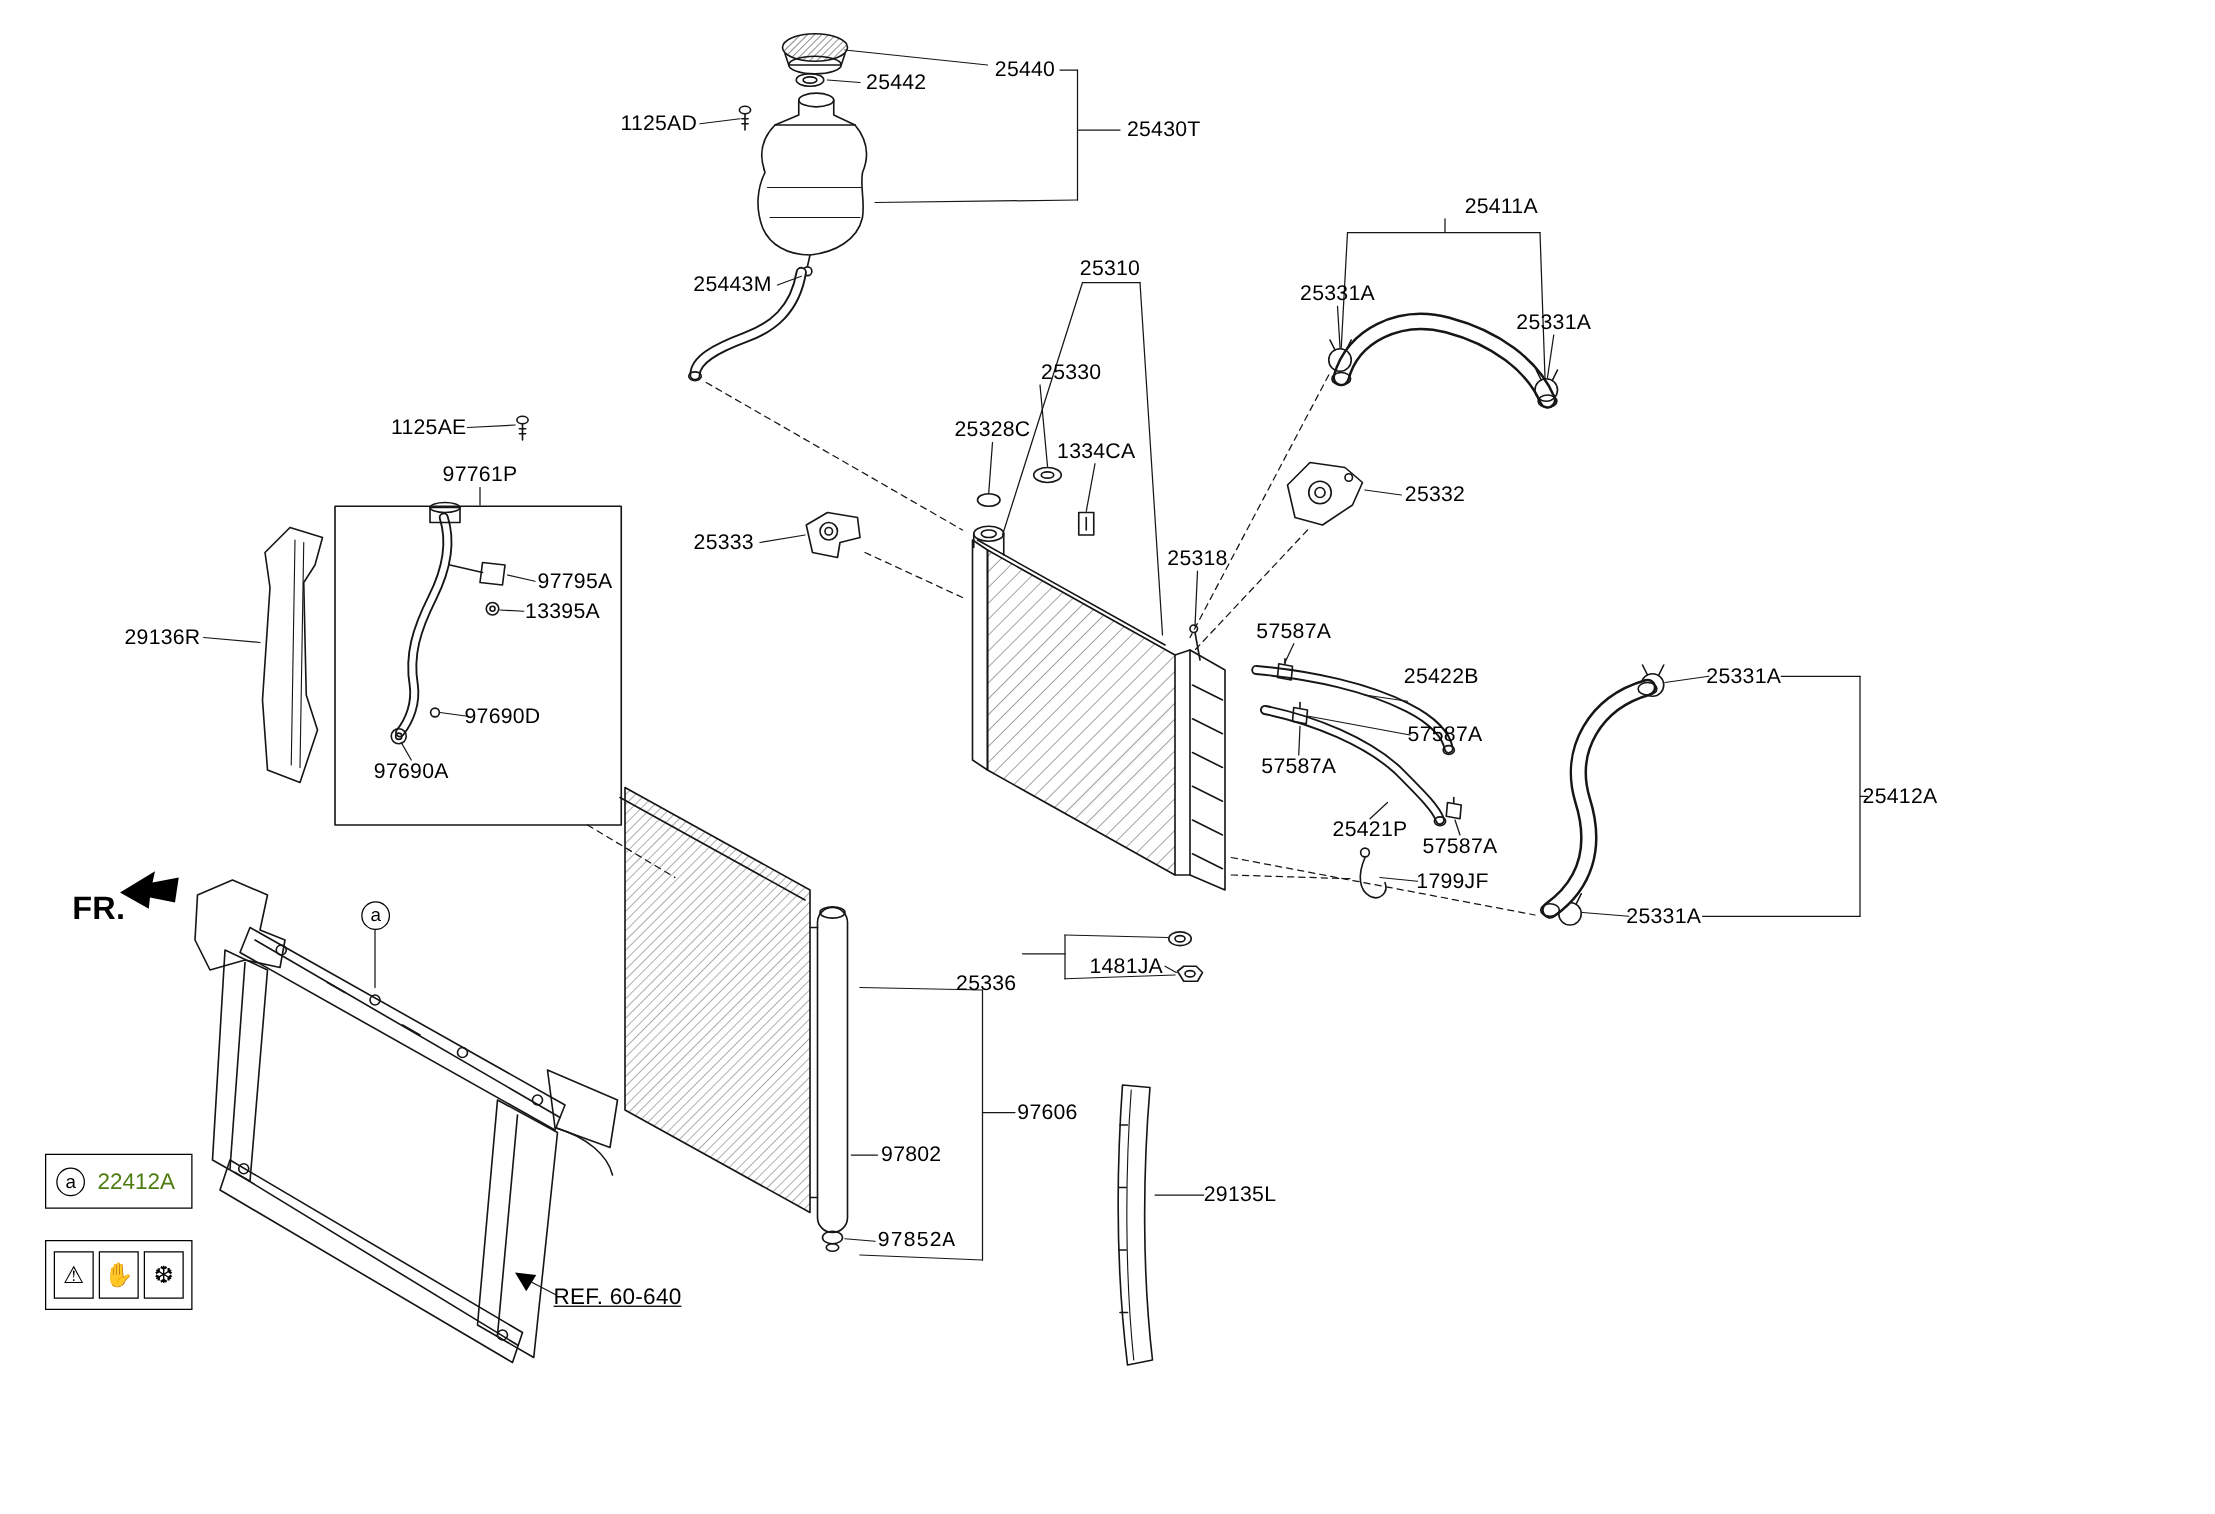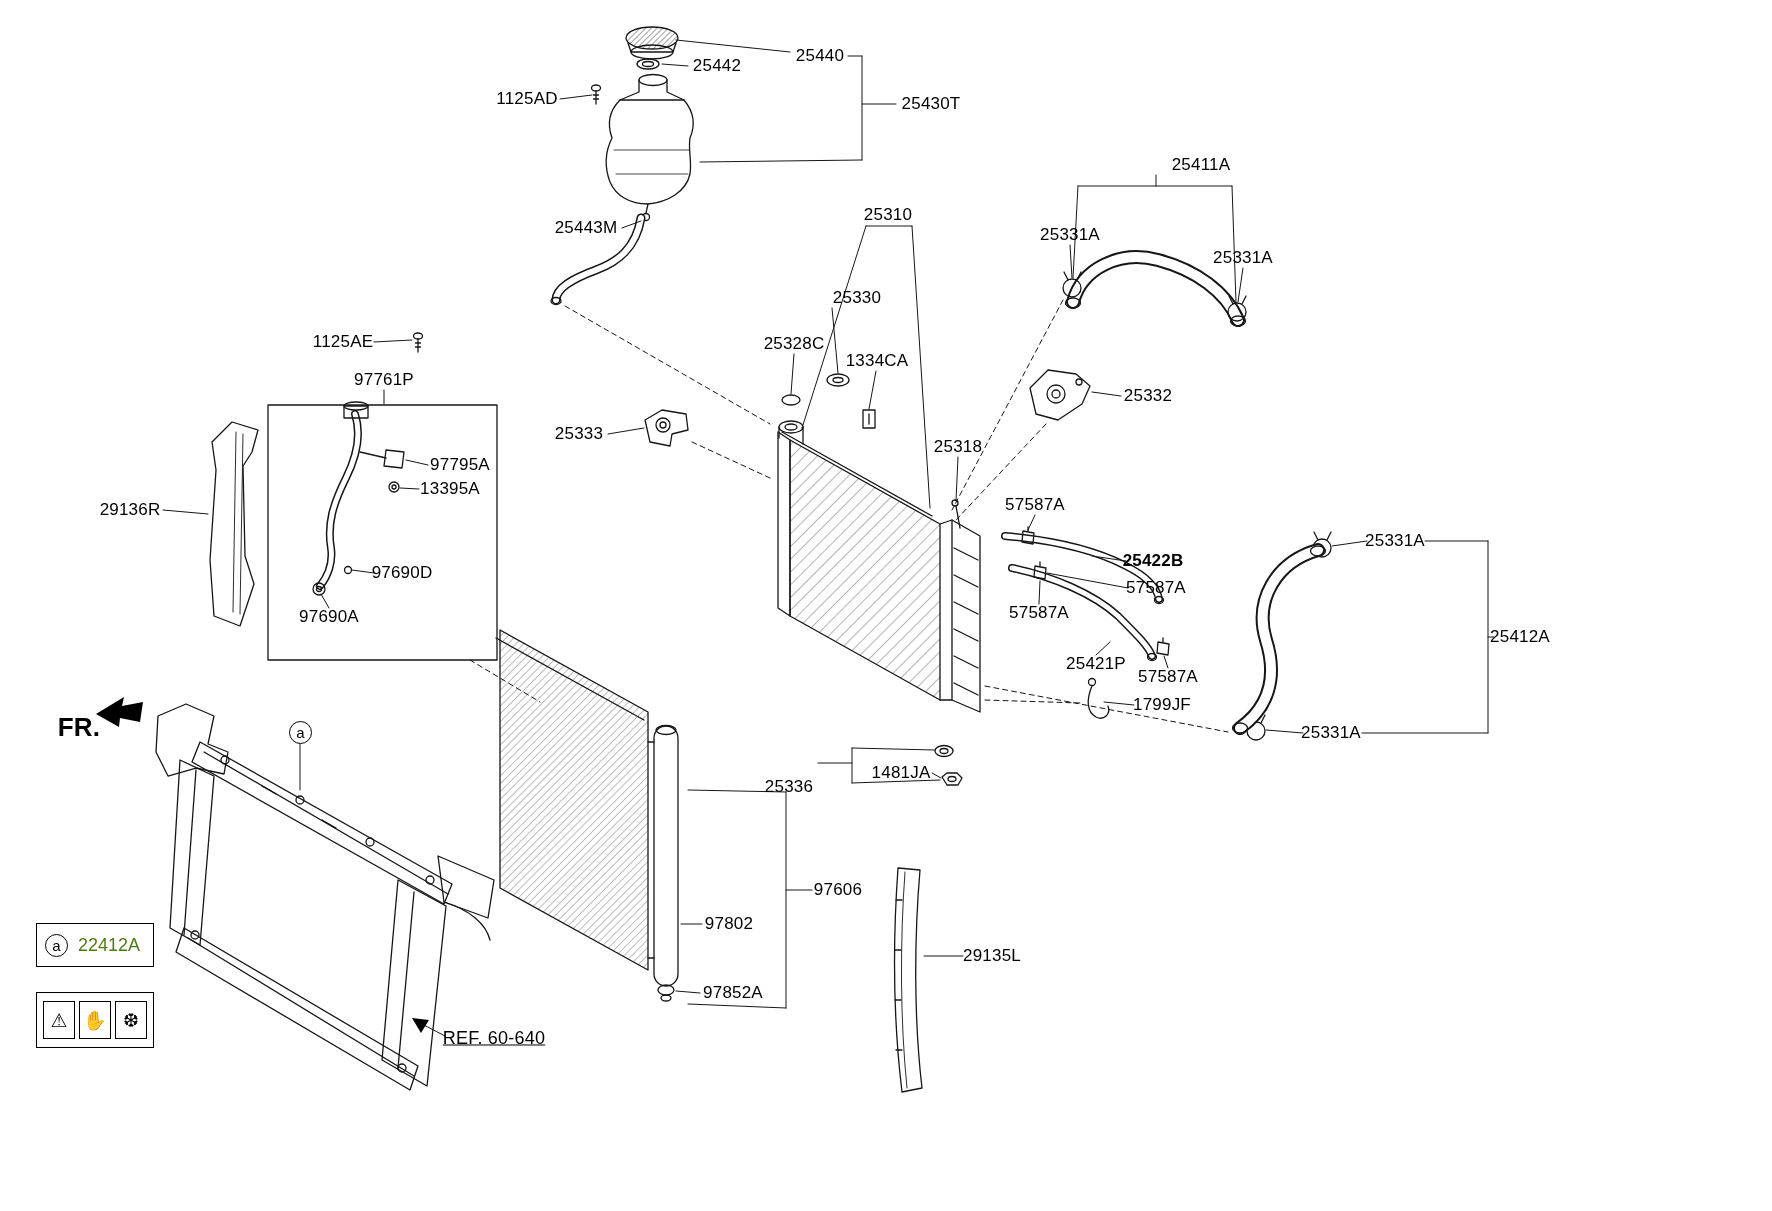--- a/index.html
+++ b/index.html
@@ -407,34 +407,34 @@
       <div class="part-label" style="left: 1243px; top: 258px;">25331A</div>
       <div class="part-label" style="left: 343px; top: 342px;">1125AE</div>
       <div class="part-label" style="left: 384px; top: 380px;">97761P</div>
       <div class="part-label" style="left: 460px; top: 465px;">97795A</div>
       <div class="part-label" style="left: 450px; top: 489px;">13395A</div>
       <div class="part-label" style="left: 130px; top: 510px;">29136R</div>
       <div class="part-label" style="left: 579px; top: 434px;">25333</div>
       <div class="part-label" style="left: 1148px; top: 396px;">25332</div>
       <div class="part-label" style="left: 958px; top: 447px;">25318</div>
       <div class="part-label" style="left: 1035px; top: 505px;">57587A</div>
-      <div class="part-label" style="left: 1153px; top: 561px; font-weight: bold;">25422B</div>
+      <div class="part-label" style="left: 1153px; top: 541px;">25422B</div>
       <div class="part-label" style="left: 1156px; top: 588px;">57587A</div>
       <div class="part-label" style="left: 1039px; top: 613px;">57587A</div>
       <div class="part-label" style="left: 402px; top: 573px;">97690D</div>
       <div class="part-label" style="left: 329px; top: 617px;">97690A</div>
       <div class="part-label" style="left: 1096px; top: 664px;">25421P</div>
       <div class="part-label" style="left: 1168px; top: 677px;">57587A</div>
       <div class="part-label" style="left: 1162px; top: 705px;">1799JF</div>
       <div class="part-label" style="left: 1395px; top: 541px;">25331A</div>
       <div class="part-label" style="left: 1520px; top: 637px;">25412A</div>
       <div class="part-label" style="left: 1331px; top: 733px;">25331A</div>
       <div class="part-label" style="left: 789px; top: 763px; margin-top: 24px;">25336</div>
       <div class="part-label" style="left: 901px; top: 773px;">1481JA</div>
       <div class="part-label" style="left: 838px; top: 890px;">97606</div>
       <div class="part-label" style="left: 729px; top: 924px;">97802</div>
-      <div class="part-label" style="left: 733px; top: 993px;">97852A</div>
+      <div class="part-label" style="left: 733px; top: 993px; font-family: Liberation Mono, monospace;">97852A</div>
       <div class="part-label" style="left: 992px; top: 956px;">29135L</div>
       <div class="part-label fr" style="left: 79px; top: 727px;">FR.</div>
       <div class="part-label ref" style="left: 494px; top: 1038px;">REF. 60-640</div>
     </div>
 
 </div>
 
 </body></html>

